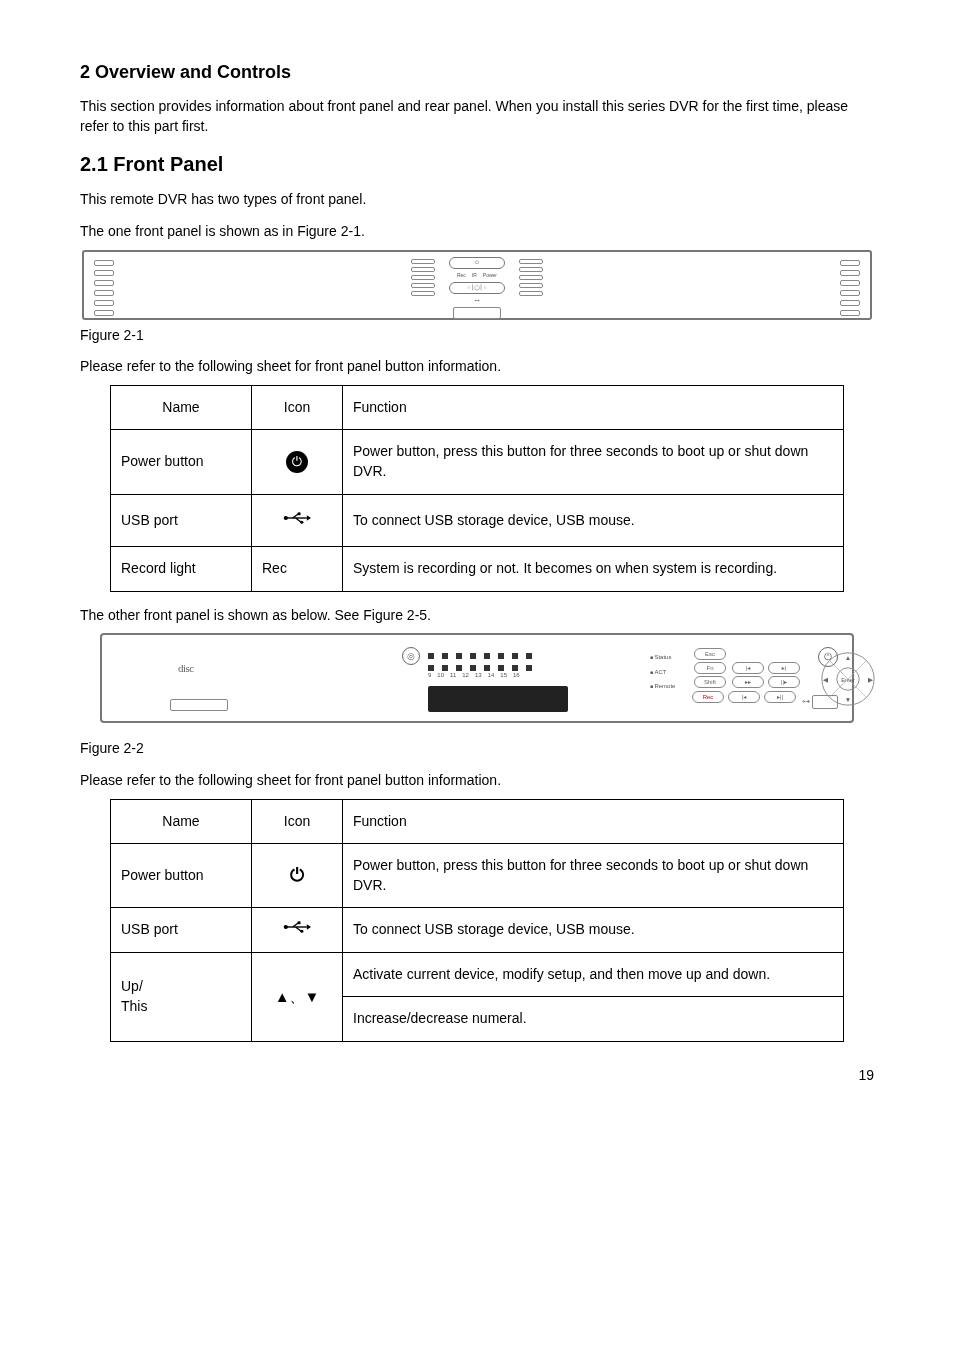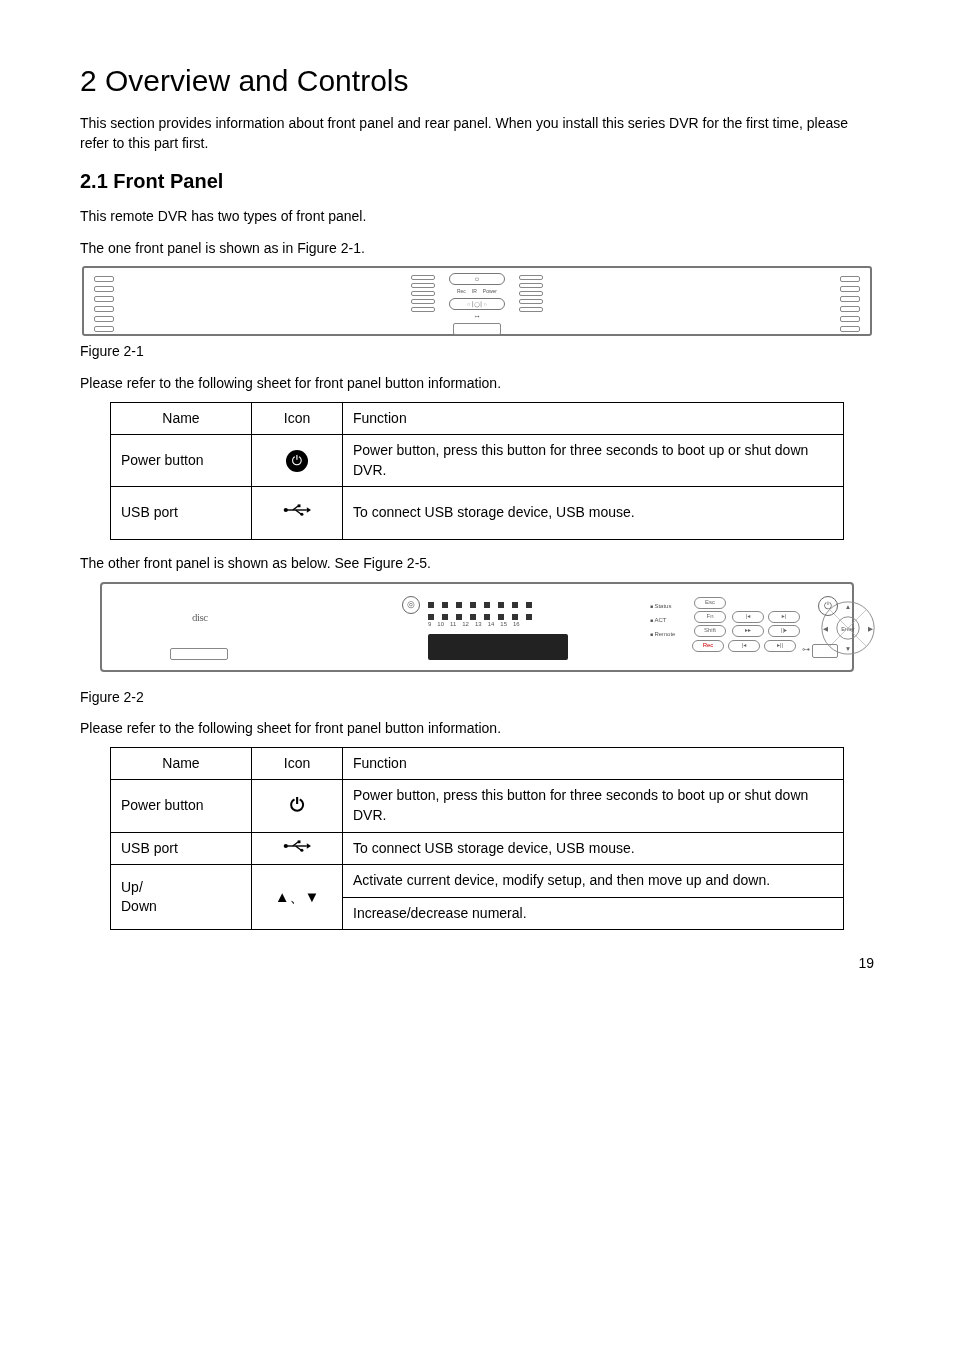--- a/index.html
+++ b/index.html
@@ -7,22 +7,22 @@
     background: #fff;
     margin: 0;
     padding: 60px 80px 40px 80px;
     width: 954px;
     box-sizing: border-box;
     color: #000;
     font-size: 14px;
     line-height: 1.4;
   }
   h1 {
-    font-size: 30px;
-    font-weight: normal;
+    font-size: 18px;
+    font-weight: bold;
     margin: 0 0 8px 0;
   }
   h2 {
     font-size: 20px;
     font-weight: bold;
     margin: 14px 0 6px 0;
   }
   p {
     margin: 12px 0 8px 0;
   }
@@ -106,21 +106,21 @@
   .panel2 {
     border: 2px double #777;
     border-radius: 4px;
     height: 86px;
     margin: 0 20px;
     position: relative;
     background: #fff;
   }
   .p2-disc {
     position: absolute;
-    left: 90px;
+    left: 76px;
     top: 26px;
     font-size: 11px;
     color: #666;
     font-family: serif;
     letter-spacing: -0.5px;
   }
   .p2-drive {
     position: absolute;
     left: 68px;
     bottom: 10px;
@@ -227,21 +227,21 @@
   }
 
   
   table {
     border-collapse: collapse;
     margin: 4px 30px 14px 30px;
     width: calc(100% - 60px);
   }
   th, td {
     border: 1px solid #000;
-    padding: 6px 10px;
+    padding: 12px 10px;
     vertical-align: middle;
     font-size: 14px;
     text-align: left;
   }
   td.icon-cell { text-align: center; width: 70px; }
   td.name-cell { width: 120px; }
   .row-tall td { padding-top: 16px; padding-bottom: 16px; }
   .icon-power {
     display:inline-flex;align-items:center;justify-content:center;
     width:22px;height:22px;border-radius:50%;
@@ -348,20 +348,25 @@
         <line x1="4" y1="8" x2="34" y2="8" stroke="#000" stroke-width="2"></line>
         <line x1="14" y1="8" x2="22" y2="2" stroke="#000" stroke-width="2"></line>
         <rect x="21" y="0" width="4" height="4" fill="#000"></rect>
         <line x1="18" y1="8" x2="26" y2="14" stroke="#000" stroke-width="2"></line>
         <circle cx="27" cy="14" r="2.2" fill="#000"></circle>
         <polygon points="34,4 40,8 34,12" fill="#000"></polygon>
       </svg>
     </td>
     <td>To connect USB storage device, USB mouse.</td>
   </tr>
+  <tr>
+    <td class="name-cell">Record light</td>
+    <td class="icon-cell" style="text-align:left">Rec</td>
+    <td class="justify">System is recording or not. It becomes on when system is recording.</td>
+  </tr>
 </tbody>
   </table>
 
 <p style="margin-top:10px">The other front panel is shown as below. See Figure 2-5.</p>
 
 <div class="fig-wrap">
   <div class="panel2">
     <div class="p2-disc">disc</div>
     <div class="p2-drive"></div>
 
@@ -470,21 +475,21 @@
         <rect x="21" y="0" width="4" height="4" fill="#000"></rect>
         <line x1="18" y1="8" x2="26" y2="14" stroke="#000" stroke-width="2"></line>
         <circle cx="27" cy="14" r="2.2" fill="#000"></circle>
         <polygon points="34,4 40,8 34,12" fill="#000"></polygon>
       </svg>
     </td>
     <td>To connect USB storage device, USB mouse.</td>
   </tr>
   <tr>
     <td class="name-cell" rowspan="2" style="white-space:pre-line">Up/
-Down</td>
+This</td>
     <td class="icon-cell" rowspan="2">
       <span class="icon-arrows">▲、▼</span>
     </td>
     <td class="justify">Activate current device, modify setup, and then move up and down.</td>
   </tr>
   <tr>
     <td>Increase/decrease numeral.</td>
   </tr>
 </tbody>
   </table>

